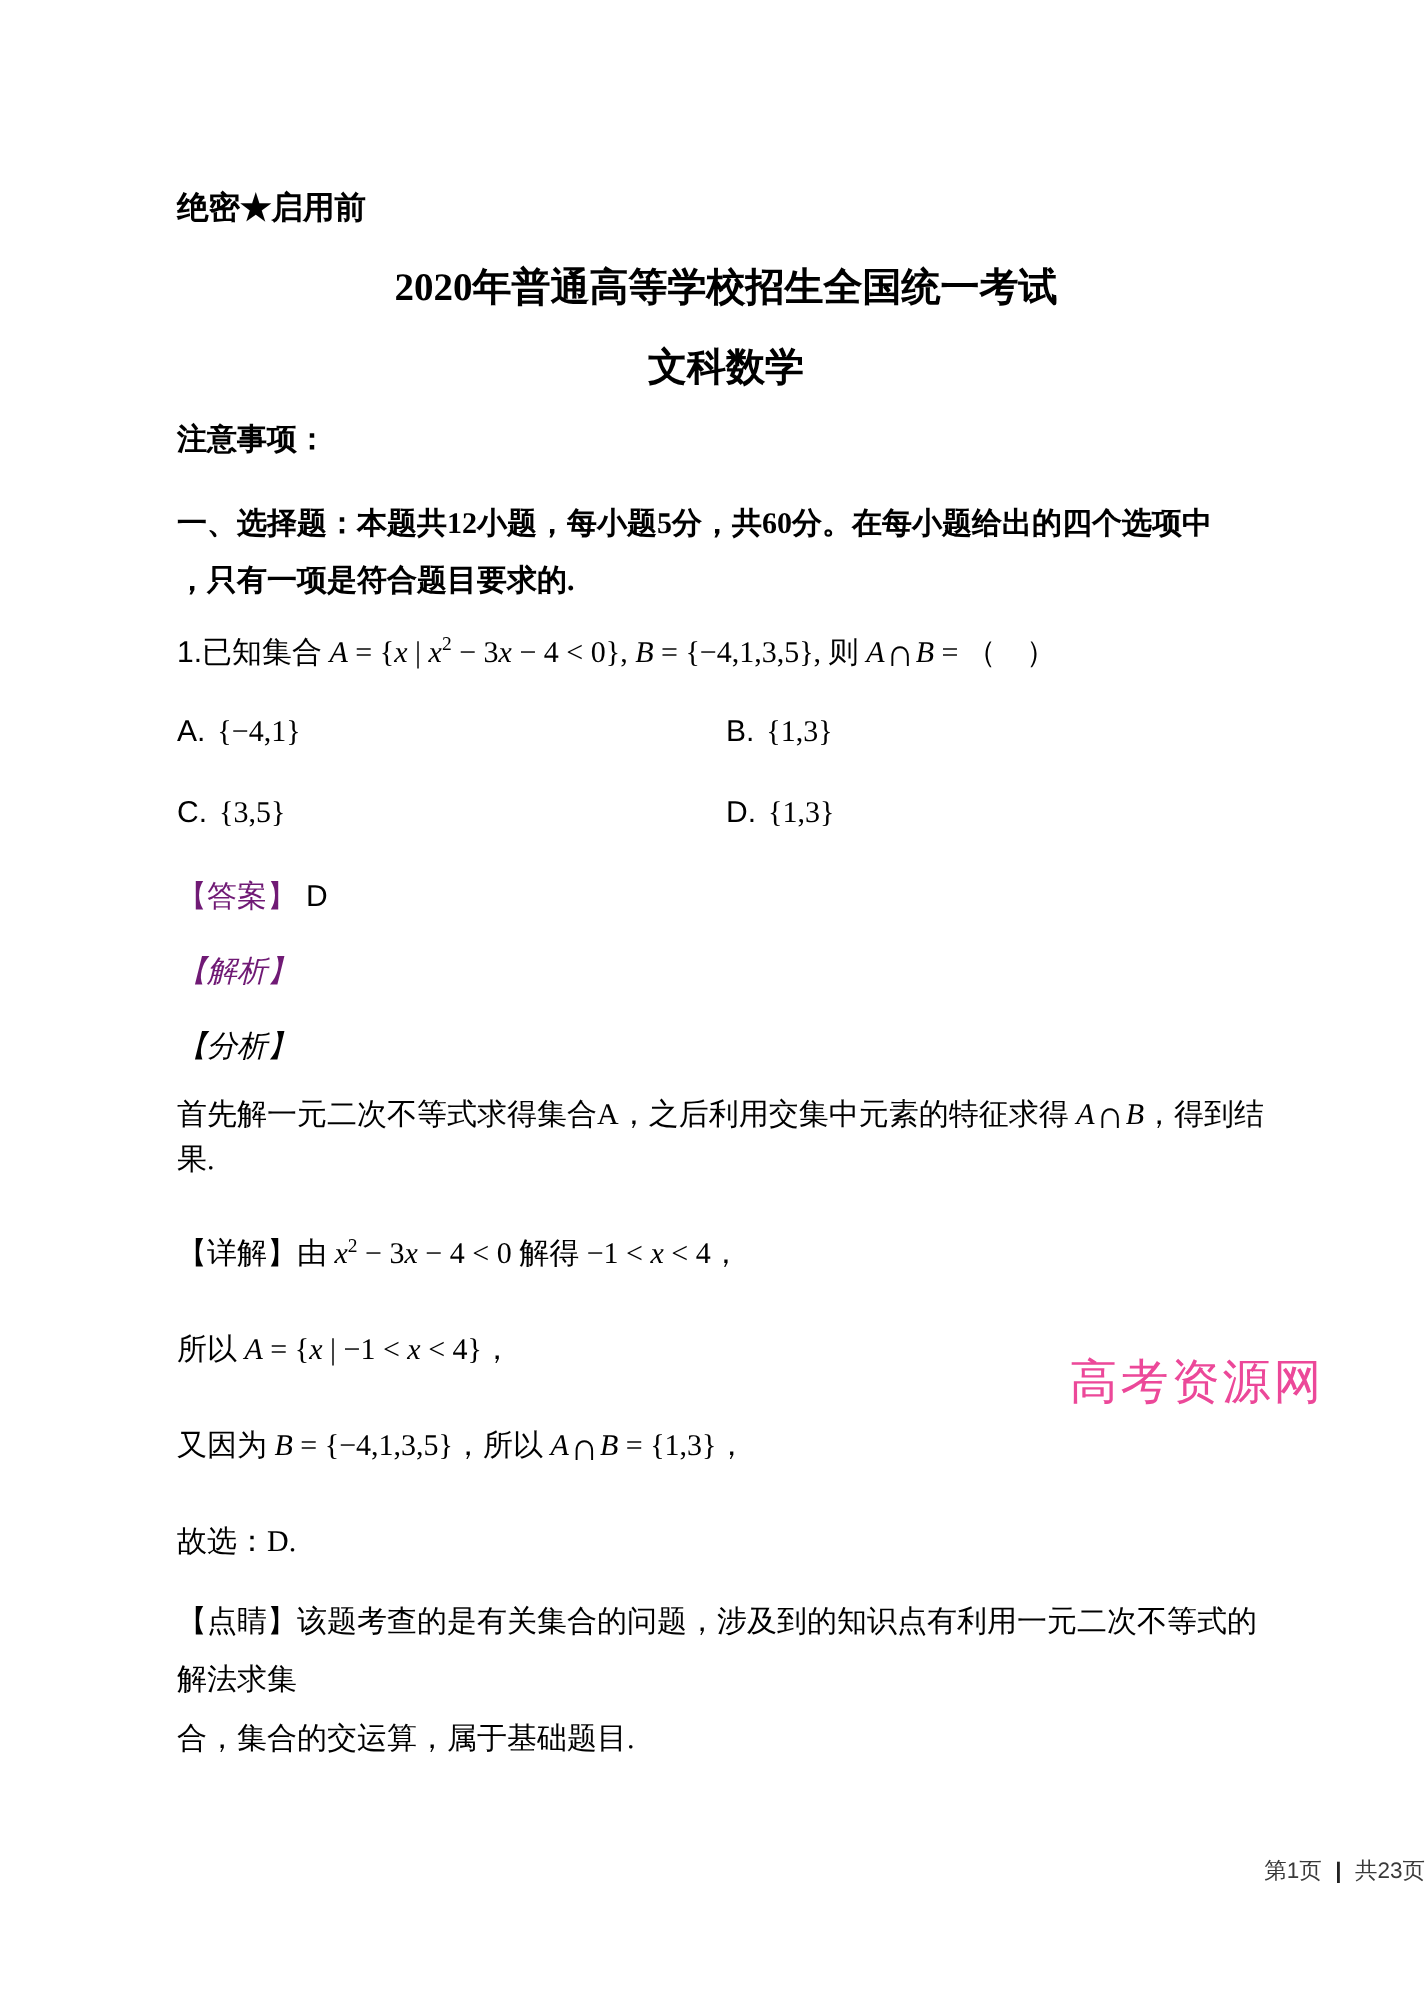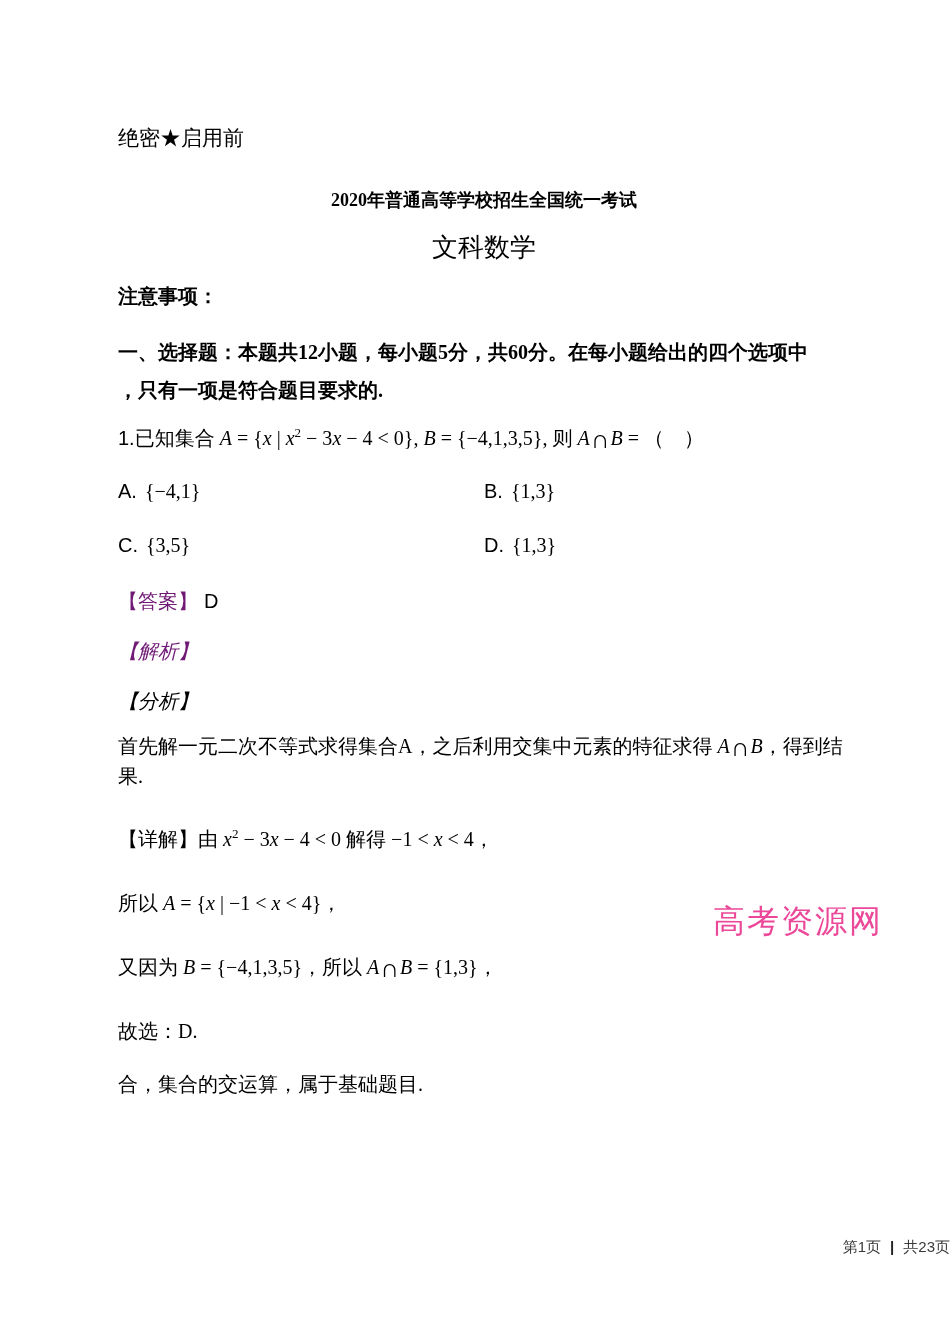--- a/index.html
+++ b/index.html
@@ -6,23 +6,23 @@
   .page{
     position:relative;
     width:950px;height:1344px;
     background:#ffffff;
     overflow:hidden;
     font-family:"Liberation Serif","DejaVu Serif",serif;
     color:#000;
   }
   .content{position:absolute;left:118px;top:124px;width:732px;}
   .center{text-align:center;}
-  .secret{font-size:21px;font-weight:normal;margin:0 0 36px 0;}
-  .title{font-size:18px;font-weight:bold;margin:0 0 18px 0;}
-  .subtitle{font-size:26px;font-weight:normal;margin:0 0 16px 0;}
+  .secret{font-size:21px;font-weight:bold;margin:0 0 22px 0;}
+  .title{font-size:26px;font-weight:bold;margin:0 0 18px 0;}
+  .subtitle{font-size:26px;font-weight:bold;margin:0 0 16px 0;}
   .notice-heading{font-size:20px;font-weight:bold;line-height:30px;margin:0 0 8px 0;}
   .notice p{font-size:20px;font-weight:bold;line-height:38px;margin:0;}
   .section-heading p{font-size:20px;font-weight:bold;line-height:38px;margin:0;}
   .section-heading{margin-top:22px;}
   .qline{font-size:20px;line-height:30px;}
   .q1-line{margin-top:14px;}
   .qnum{font-family:"Liberation Sans","DejaVu Sans",sans-serif;}
   .math i{font-style:italic;}
   sup{font-size:13px;line-height:0;}
   .big{font-size:26px;vertical-align:-3px;line-height:0;padding:0 1px;}
@@ -108,20 +108,21 @@
     </div>
 
     <div class="body-line math">首先解一元二次不等式求得集合A，之后利用交集中元素的特征求得 <i>A</i><span class="big">∩</span><i>B</i>，得到结果.</div>
 
     <div class="detail-line math">【详解】由 <i>x</i><sup>2</sup> − 3<i>x</i> − 4 &lt; 0 解得 −1 &lt; <i>x</i> &lt; 4，</div>
     <div class="detail-line math">所以 <i>A</i> = {<i>x</i> | −1 &lt; <i>x</i> &lt; 4}，</div>
     <div class="detail-line math">又因为 <i>B</i> = {−4,1,3,5}，所以 <i>A</i><span class="big">∩</span><i>B</i> = {1,3}，</div>
     <div class="detail-line math">故选：D.</div>
 
     <div class="tip">
+      <p>【点睛】该题考查的是有关集合的问题，涉及到的知识点有利用一元二次不等式的解法求集</p>
       <p>合，集合的交运算，属于基础题目.</p>
     </div>
 
   </div>
 
   <div class="footer">
     <span>第1页</span><span class="sep">|</span><span>共23页</span>
   </div>
 
 </div>

